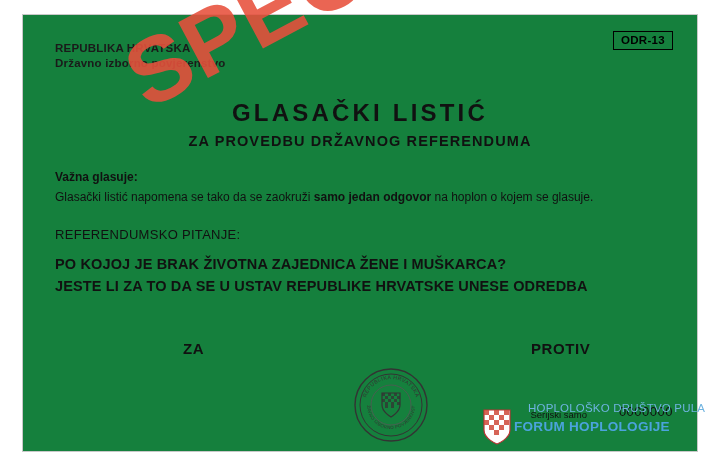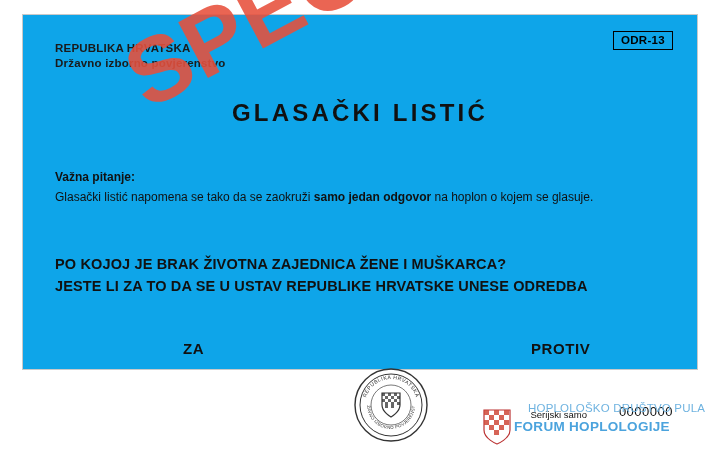--- a/index.html
+++ b/index.html
@@ -15,23 +15,23 @@
     width: 720px;
     height: 466px;
     background: #ffffff;
     overflow: hidden;
   }
   .sheet {
     position: absolute;
     left: 22px;
     top: 14px;
     width: 676px;
-    height: 356px;
+    height: 438px;
     border: 1px solid #c9c9c9;
-    background: #0ea5e9;
+    background: #15803d;
     box-sizing: border-box;
   }
   
   .org {
     position: absolute;
     left: 32px;
     top: 26px;
     font-size: 11.5px;
     font-weight: bold;
     color: #1a1a1a;
@@ -214,24 +214,26 @@
   <div class="sheet">
 
     <div class="form-code">ODR-13</div>
 
     <div class="org">
       <div>REPUBLIKA HRVATSKA</div>
       <div>Državno izborno povjerenstvo</div>
     </div>
 
     <div class="title">GLASAČKI LISTIĆ</div>
-
-    <div class="note-title">Važna pitanje:</div>
+    <div class="subtitle">ZA PROVEDBU DRŽAVNOG REFERENDUMA</div>
+
+    <div class="note-title">Važna glasuje:</div>
     <div class="note-body"><span>Glasački listić napomena se tako da se zaokruži </span><b>samo jedan odgovor</b><span> na hoplon o kojem se glasuje.</span></div>
 
+    <div class="q-label">REFERENDUMSKO PITANJE:</div>
     <div class="q-text">
       <div>PO KOJOJ JE BRAK ŽIVOTNA ZAJEDNICA ŽENE I MUŠKARCA?</div>
       <div>JESTE LI ZA TO DA SE U USTAV REPUBLIKE HRVATSKE UNESE ODREDBA</div>
     </div>
 
     <div class="opt opt-za">ZA</div>
     <div class="opt opt-protiv">PROTIV</div>
 
     <div class="seal">
       <svg viewBox="0 0 76 76" width="76" height="76" aria-hidden="true">

